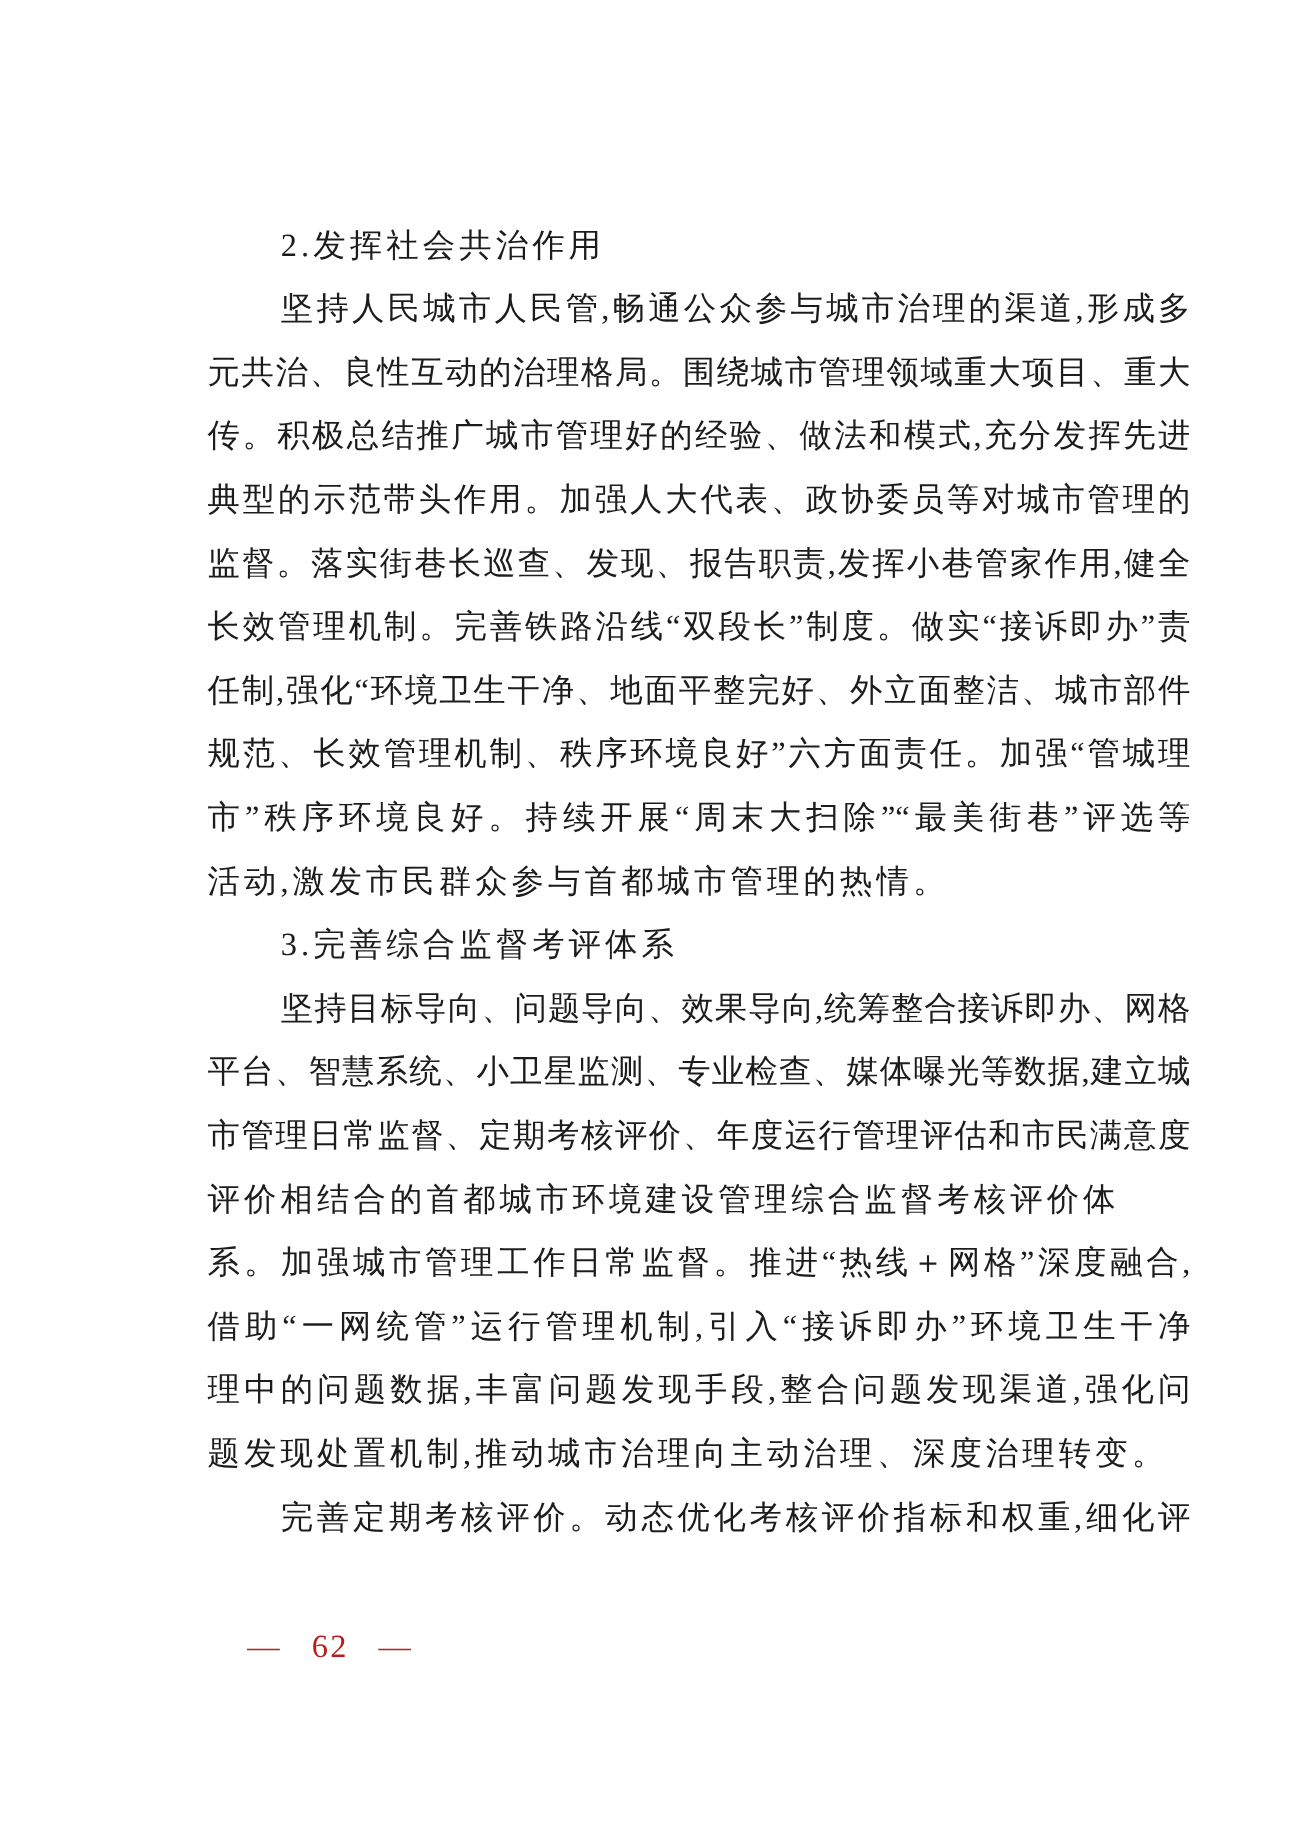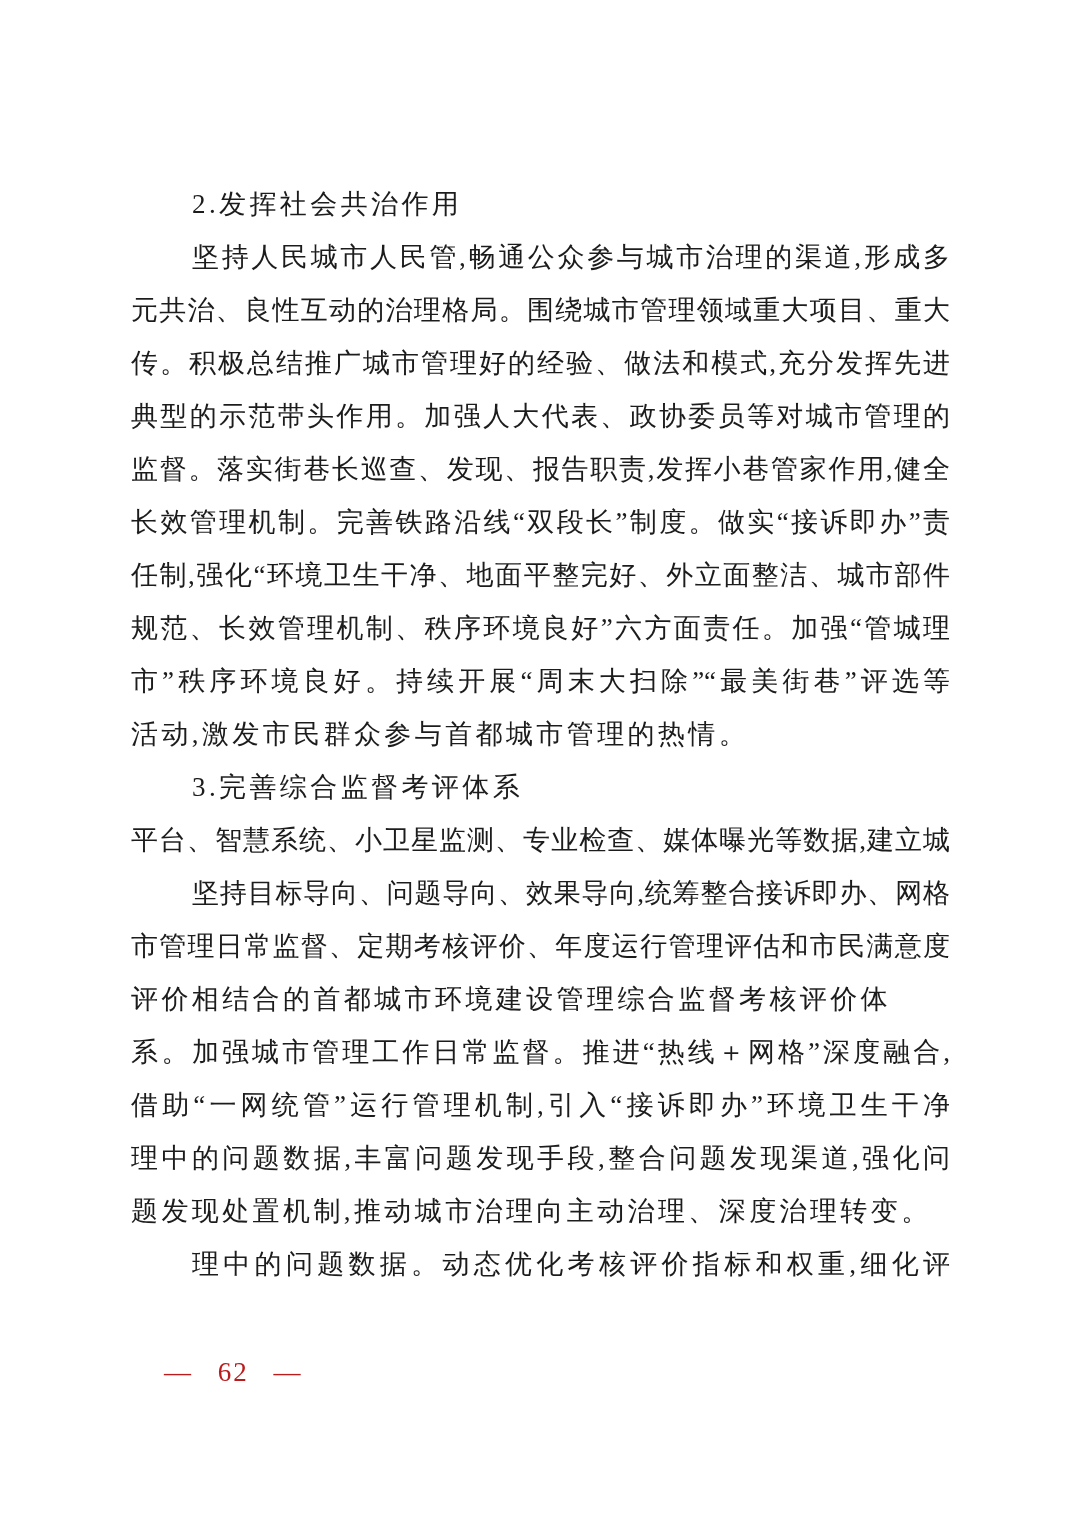--- a/index.html
+++ b/index.html
@@ -12,20 +12,21 @@
     height: 1527px;
     position: relative;
     font-family: "Liberation Serif", "DejaVu Serif", serif;
     color: #1c1c1c;
     overflow: hidden;
   }
   .page {
     position: absolute;
     inset: 0;
     background: #ffffff;
+    margin-left: 42px;
   }
   .content {
     position: absolute;
     left: 131px;
     top: 178px;
     width: 819px;
   }
   .line {
     height: 53px;
     line-height: 53px;
@@ -64,24 +65,24 @@
       <div class="line">元共治、良性互动的治理格局。围绕城市管理领域重大项目、重大</div>
       <div class="line">传。积极总结推广城市管理好的经验、做法和模式,充分发挥先进</div>
       <div class="line">典型的示范带头作用。加强人大代表、政协委员等对城市管理的</div>
       <div class="line">监督。落实街巷长巡查、发现、报告职责,发挥小巷管家作用,健全</div>
       <div class="line">长效管理机制。完善铁路沿线“双段长”制度。做实“接诉即办”责</div>
       <div class="line">任制,强化“环境卫生干净、地面平整完好、外立面整洁、城市部件</div>
       <div class="line">规范、长效管理机制、秩序环境良好”六方面责任。加强“管城理</div>
       <div class="line">市”秩序环境良好。持续开展“周末大扫除”“最美街巷”评选等</div>
       <div class="line left">活动,激发市民群众参与首都城市管理的热情。</div>
       <div class="line left indent">3.完善综合监督考评体系</div>
+      <div class="line indent">坚持目标导向、问题导向、效果导向,统筹整合接诉即办、网格</div>
       <div class="line">平台、智慧系统、小卫星监测、专业检查、媒体曝光等数据,建立城</div>
-      <div class="line indent">坚持目标导向、问题导向、效果导向,统筹整合接诉即办、网格</div>
       <div class="line">市管理日常监督、定期考核评价、年度运行管理评估和市民满意度</div>
       <div class="line left">评价相结合的首都城市环境建设管理综合监督考核评价体系。</div>
       <div class="line indent">加强城市管理工作日常监督。推进“热线＋网格”深度融合,</div>
       <div class="line">借助“一网统管”运行管理机制,引入“接诉即办”环境卫生干净</div>
       <div class="line">理中的问题数据,丰富问题发现手段,整合问题发现渠道,强化问</div>
       <div class="line left">题发现处置机制,推动城市治理向主动治理、深度治理转变。</div>
-      <div class="line indent">理中的问题数据。动态优化考核评价指标和权重,细化评</div>
+      <div class="line indent">完善定期考核评价。动态优化考核评价指标和权重,细化评</div>
     </div>
   <div class="footer">— 62 —</div>
 </div>
 
 </body></html>

